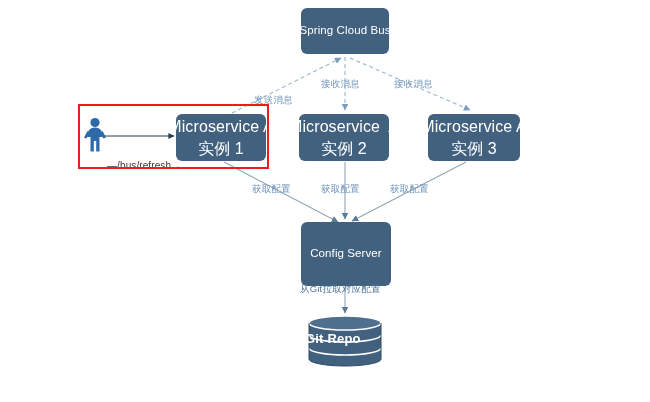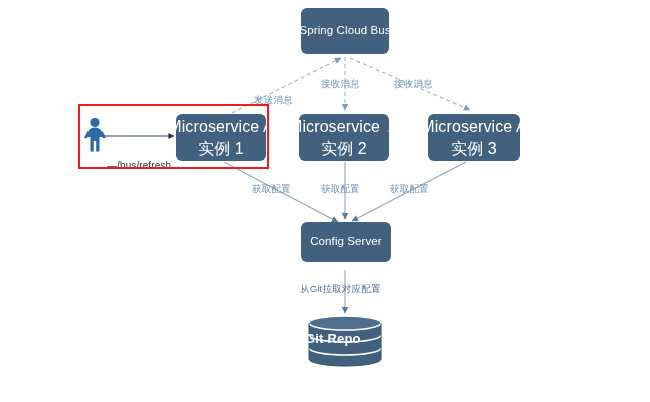--- a/index.html
+++ b/index.html
@@ -38,21 +38,21 @@
     box-sizing: border-box;
   }
   .node .l1 { font-size: 16px; letter-spacing: .1px; white-space: pre; }
   .node .l2 { font-size: 16px; white-space: pre; }
   .node.single .l1 { font-size: 11.5px; }
 
   #node-bus   { left: 301px; top: 8px;   width: 88px;  height: 46px; }
   #node-ms1   { left: 176px; top: 114px; width: 90px;  height: 47px; }
   #node-ms2   { left: 299px; top: 114px; width: 90px;  height: 47px; }
   #node-ms3   { left: 428px; top: 114px; width: 92px;  height: 47px; }
-  #node-cfg   { left: 301px; top: 222px; width: 90px;  height: 40px; }
+  #node-cfg   { left: 301px; top: 222px; width: 90px;  height: 64px; }
 
   .edge-label {
     position: absolute;
     color: #6e93b8;
     font-size: 9.5px;
     white-space: nowrap;
     letter-spacing: .2px;
   }
   .edge-label.dark { color: #4a7296; }
 

